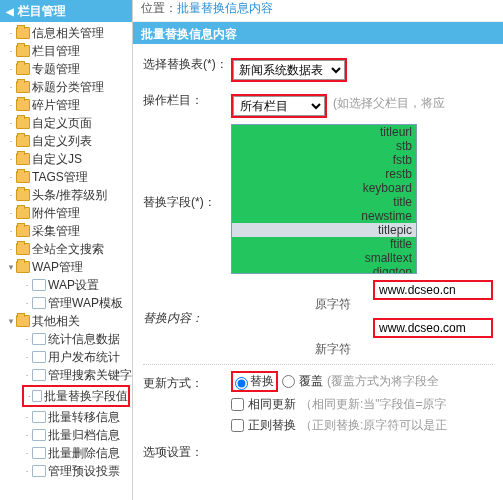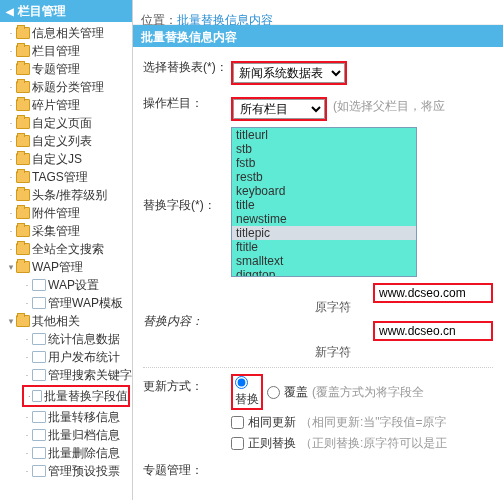--- a/index.html
+++ b/index.html
@@ -12,39 +12,39 @@
   .tree-item { display: flex; align-items: center; padding: 1px 0 1px 2px; cursor: pointer; white-space: nowrap; line-height: 16px; }
   .tree-item .ti { width: 10px; font-size: 9px; color: #888; text-align: center; }
   .tree-item .ic { width: 14px; height: 12px; display: inline-block; margin-right: 2px; }
   .ic-folder { background: #f6c25a; border: 1px solid #d29a1a; border-radius: 1px; height: 10px; width: 12px; position: relative; }
   .ic-folder::before { content: ""; position: absolute; top: -3px; left: 0; width: 6px; height: 3px; background: #f6c25a; border: 1px solid #d29a1a; border-bottom: none; }
   .ic-file { background: #fff; border: 1px solid #9fb8cc; border-radius: 1px; height: 11px; width: 9px; position: relative; }
   .sub { padding-left: 16px; }
   .sub .tree-item { padding-left: 2px; }
   .hl-red { border: 2px solid #e12; margin: 1px 2px; }
   .main { flex: 1; display: flex; flex-direction: column; overflow: hidden; }
-  .crumb { padding: 12px 8px; color: #555; border-bottom: 1px solid #eee; height: 22px; }
+  .crumb { padding: 0 8px; color: #555; border-bottom: 1px solid #eee; height: 22px; }
   .crumb a { color: #2a8fd4; text-decoration: none; }
   .panel-header { background: #4fb5e6; color: #fff; padding: 4px 8px; font-weight: bold; height: 22px; }
   .form { padding: 8px 10px; position: relative; }
   .row { display: flex; align-items: flex-start; margin-bottom: 6px; }
   .lbl { width: 88px; padding-top: 4px; }
   .ctl { flex: 1; position: relative; }
   select { border: 1px solid #999; font-size: 12px; padding: 1px 2px; background: #fff; }
   .sel1 { width: 118px; border: 2px solid #e12; padding: 1px; }
   .sel2-wrap { display: flex; align-items: center; gap: 6px; }
   .sel2 { width: 90px; }
   .hint { color: #999; }
-  .listbox { width: 186px; height: 150px; border: 1px solid #7a9db9; background: #5eead4; overflow-y: auto; overflow-x: hidden; font-size: 12px; }
+  .listbox { width: 186px; height: 150px; border: 1px solid #7a9db9; background: #22c55e; overflow-y: auto; overflow-x: hidden; font-size: 12px; text-align: right; }
   .listbox .opt { padding: 0 4px; line-height: 14px; cursor: pointer; }
   .listbox .opt.sel { background: #d6dde5; }
   .txt-lbl { text-align: center; padding-right: 8px; color: #555; }
   .txtbox { width: 120px; height: 20px; border: 2px solid #e12; padding: 1px 4px; font-size: 12px; background:#fff; }
   .radio-row { display: flex; align-items: center; gap: 4px; }
-  .radio-hl { border: 2px solid #e12; padding: 0 2px; display: inline-flex; align-items: flex-start; gap: 2px; flex-direction: column; }
+  .radio-hl { border: 2px solid #e12; padding: 0 2px; display: inline-flex; align-items: flex-end; gap: 2px; }
   .chk-row { display: flex; align-items: center; gap: 4px; margin-top: 4px; }
   .hl-red-box { border: 2px solid #e12; display:inline-block; padding:0;margin-top:6px; }
 </style>
 </head>
 <body>
 
 <div class="layout">
   <div class="sidebar">
     <div class="sidebar-header">
       <span class="toggle-icon">◀</span>
@@ -234,22 +234,22 @@
       </div>
 
       <div class="row" style="margin-top:4px; position:relative; height:78px;">
         <div class="lbl" style="padding-top:30px;font-style:italic;">替换内容：</div>
         <div class="ctl" style="display:flex; gap:8px;">
           <div style="flex:1; display:flex; flex-direction:column; align-items:flex-end; gap:28px; padding-top:16px; padding-right:6px;">
             <span class="txt-lbl">原字符</span>
             <span class="txt-lbl">新字符</span>
           </div>
           <div style="display:flex; flex-direction:column; gap:18px;">
+            <input class="txtbox" value="www.dcseo.cn" style="">
             <input class="txtbox" value="www.dcseo.com" style="">
-            <input class="txtbox" value="www.dcseo.cn" style="">
           </div>
         </div>
       </div>
 
       <div class="row" style="border-top:1px dotted #ccc; padding-top:6px;">
         <div class="lbl">更新方式：</div>
         <div class="ctl">
           <div class="radio-row">
             <span class="radio-hl">
               <input type="radio" checked="" style="">
@@ -266,19 +266,19 @@
           </div>
           <div class="chk-row">
             <input type="checkbox" style="">
             <span>正则替换</span>
             <span class="hint">（正则替换:原字符可以是正</span>
           </div>
         </div>
       </div>
 
       <div class="row">
-        <div class="lbl">专题管理：</div>
+        <div class="lbl">选项设置：</div>
         <div class="ctl"></div>
       </div>
 
     </div>
   </div>
 </div>
 
 </body></html>

